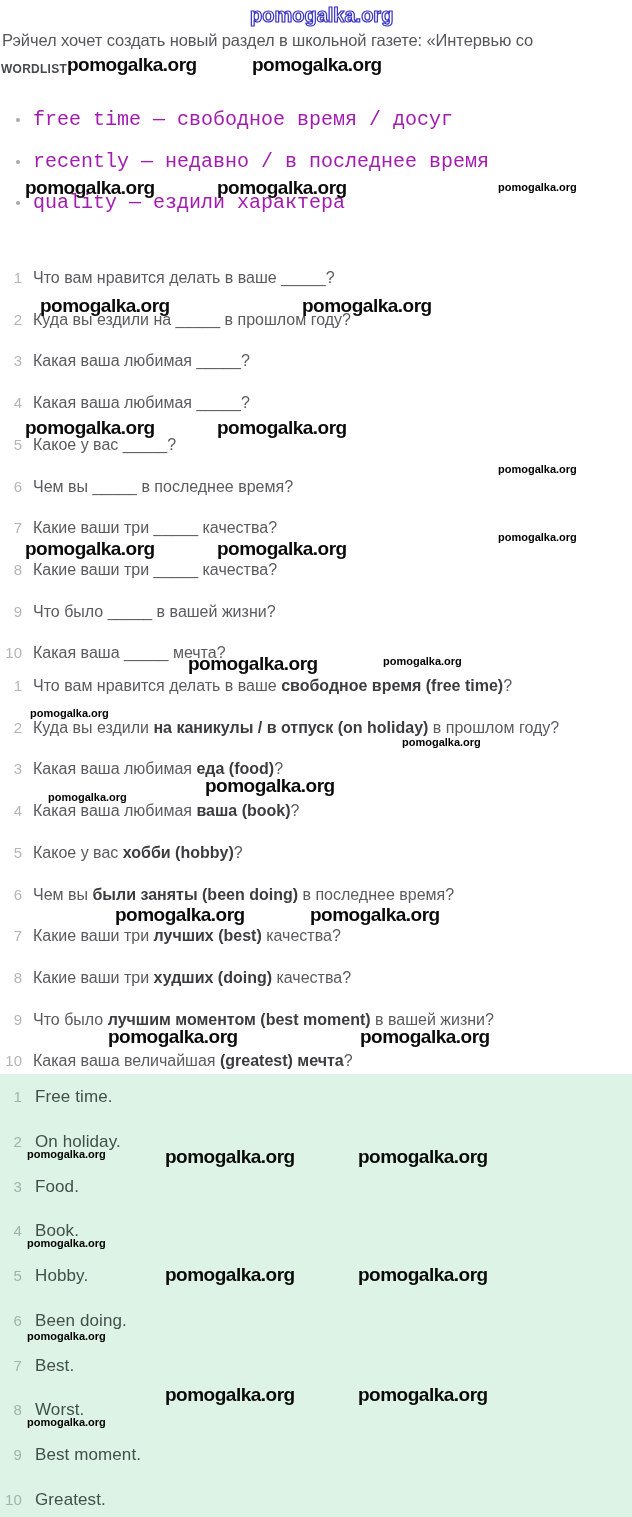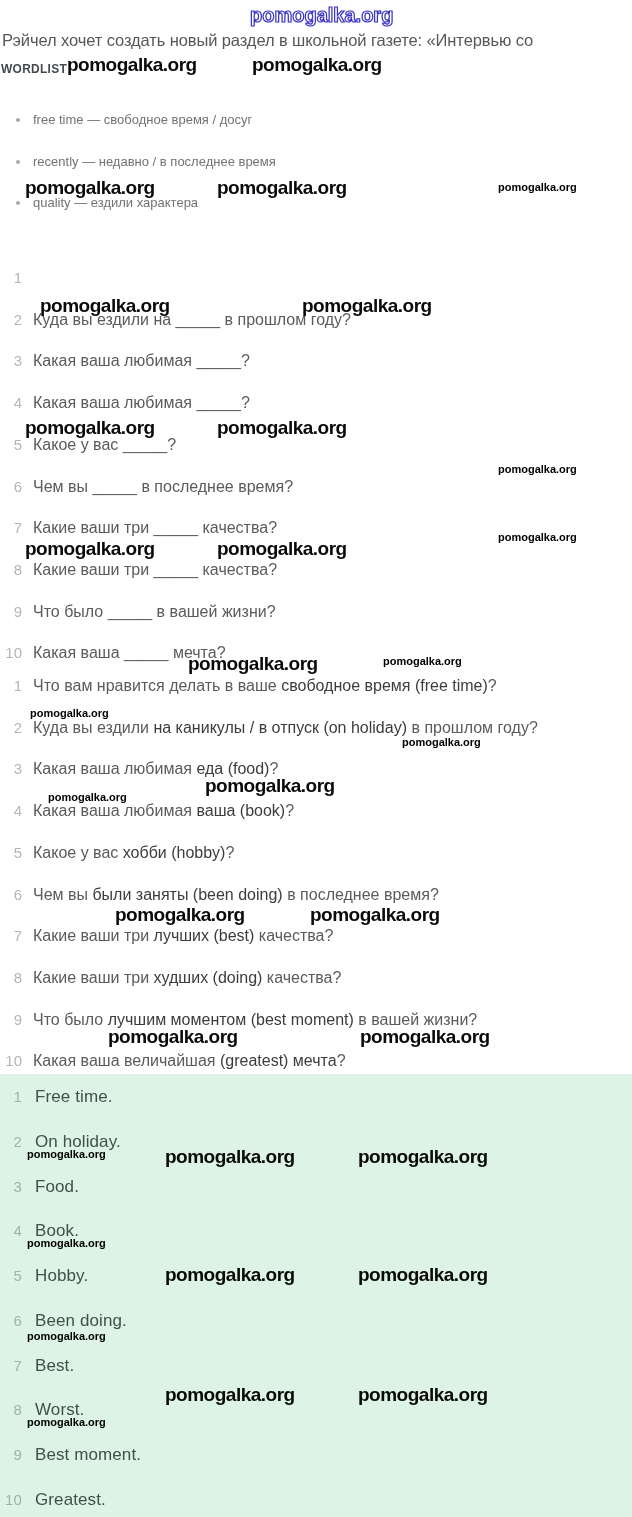--- a/index.html
+++ b/index.html
@@ -48,25 +48,25 @@
   .row{
     position:absolute;left:0;width:610px;
     display:flex;align-items:flex-start;
     font-size:16px;line-height:20px;color:#5b5b5e;
   }
   .row .num{
     flex:none;width:22px;text-align:right;margin-right:11px;
     color:#b5b5b7;font-size:15px;line-height:20px;
   }
   .row .txt{white-space:nowrap;}
-  .row .txt b{font-weight:400;color:#3c3c3f;}
+  .row .txt b{font-weight:700;color:#3c3c3f;}
   
   .bullet-row{
     position:absolute;left:0;width:610px;display:flex;align-items:flex-start;
-    font-size:13px;line-height:20px;color:#737373;
+    font-size:20px;line-height:20px;color:#a21caf;font-family:Liberation Mono, monospace;
   }
   .bullet-row .dot{
     flex:none;width:4px;height:4px;border-radius:50%;
     background:#a9a9ab;margin:8px 13px 0 16px;
   }
   
   .green-section{
     position:absolute;left:0;top:1074px;width:632px;height:443px;
     background:#ddf3e6;
   }
@@ -104,20 +104,21 @@
     <span class="dot"></span>
     <span class="txt">quality — ездили характера</span>
   </div>
 
   <span class="wm-lg" style="left:25px;top:177px">pomogalka.org</span>
   <span class="wm-lg" style="left:217px;top:177px">pomogalka.org</span>
   <span class="wm-sm" style="left:498px;top:181px">pomogalka.org</span>
 
   <div class="row" style="top:268px">
     <span class="num">1</span>
+    <span class="txt">Что вам нравится делать в ваше _____?</span>
   </div>
   <div class="row" style="top:310px">
     <span class="num">2</span>
     <span class="txt">Куда вы ездили на _____ в прошлом году?</span>
   </div>
   <div class="row" style="top:351px">
     <span class="num">3</span>
     <span class="txt">Какая ваша любимая _____?</span>
   </div>
   <div class="row" style="top:393px">

